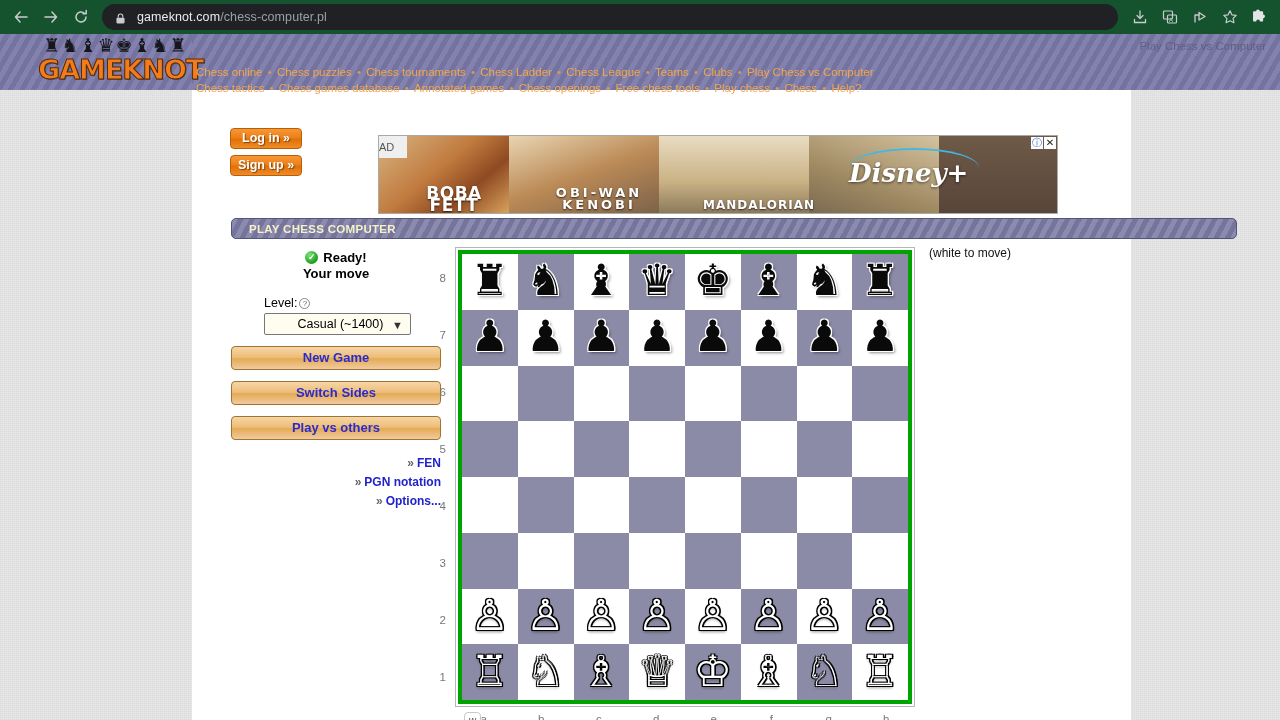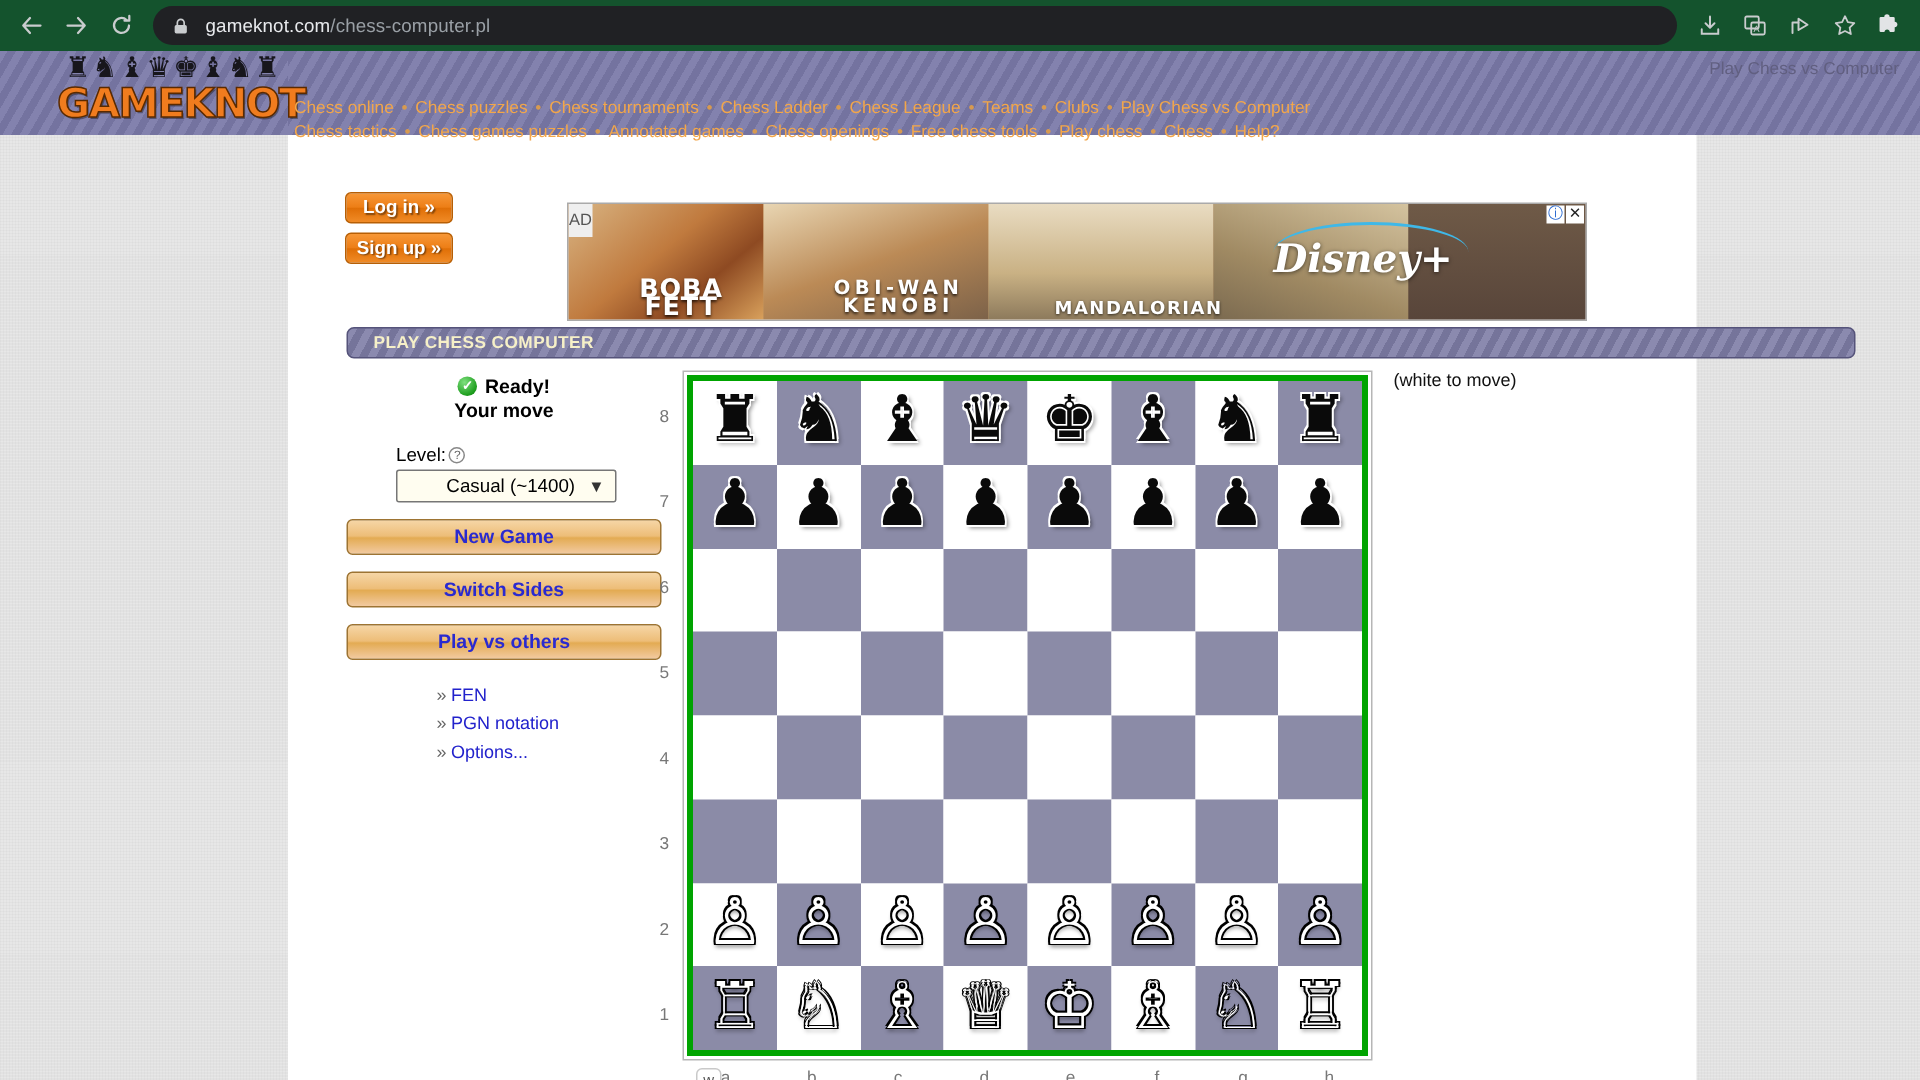--- a/index.html
+++ b/index.html
@@ -94,22 +94,22 @@
     cursor:pointer;
   }
 
   
   .ad-block{
     position:absolute; left:378px; top:101px; width:680px; height:79px;
     border:1px solid #aaa; overflow:hidden;
     background:linear-gradient(90deg,#b98a5e 0%,#c99a5f 22%,#cfa36a 45%,#a07a54 66%,#6b5340 80%,#5b4639 100%);
   }
   .ad-badge{
-    position:absolute; left:0; top:0; width:16px; height:22px;
-    background:#efefef; color:#555; font-size:11px; line-height:22px; text-align:center;
+    position:absolute; left:0; top:0; width:28px; height:22px;
+    background:#efefef; color:#555; font-size:11px; line-height:22px; text-align:left;
     z-index:6;
   }
   .ad-art{position:absolute;inset:0;display:flex;}
   .ad-p1{flex:0 0 130px;background:linear-gradient(140deg,#d8b483,#c07a3e 45%,#8e4a22 70%,#d9a15c);}
   .ad-p2{flex:0 0 150px;background:linear-gradient(160deg,#e8d5b2,#bb8a56 50%,#7c6249);}
   .ad-p3{flex:0 0 150px;background:linear-gradient(180deg,#e9dcc2,#c9b184 60%,#8d7a5c);}
   .ad-p4{flex:0 0 130px;background:linear-gradient(200deg,#d4c39f,#a08a63 60%,#7b6a50);}
   .ad-p5{flex:1 1 auto;background:linear-gradient(180deg,#6f5a47,#58453a);}
   .ad-movie{
     position:absolute; bottom:2px; color:#fff; font-weight:bold;
@@ -183,21 +183,21 @@
   .gbtn{
     display:block; margin:11px auto 0; min-width:92px; height:24px;
     padding:0 12px;
     background:linear-gradient(180deg,#f3cd92 0%,#eab96e 48%,#e0a84f 52%,#efc versus 100%);
     background:linear-gradient(180deg,#f5d3a0 0%,#ecbb74 48%,#e2aa52 52%,#f0c versus);
     background:linear-gradient(180deg,#f6d6a6 0%,#edbd78 47%,#e3ab53 53%,#f2caa0 100%);
     border:1px solid #9d7433; border-radius:4px;
     color:#2a2ad0; font-weight:bold; font-size:13px; line-height:22px;
     text-align:center; cursor:pointer;
   }
-  .links{margin-top:14px; text-align:left; padding-left:60px;}
+  .links{margin-top:14px; text-align:right; padding-left:60px;font-weight:bold;}
   .links div{font-size:12px; line-height:19px; color:#777;}
   .links a{color:#2222cc; text-decoration:none;}
   .links .ar{color:#666; margin-right:3px;}
 
   
   .board-area{position:absolute; left:418px; top:213px;}
   .ranks{position:absolute; left:0; top:3px; width:28px;}
   .ranks div{height:57px; line-height:57px; text-align:right; font-size:11.5px; color:#777;}
   .board-frame{
     position:absolute; left:37px; top:0; width:460px; height:460px;
@@ -306,21 +306,21 @@
   </div>
   <div class="logo-wrap">
     <div class="logo-pieces">♜♞♝♛♚♝♞♜</div>
     <div class="logo-text">GAMEKNOT</div>
   </div>
   <div class="nav-links">
     <div>
       <a>Chess online</a><span class="sep"> • </span><a>Chess puzzles</a><span class="sep"> • </span><a>Chess tournaments</a><span class="sep"> • </span><a>Chess Ladder</a><span class="sep"> • </span><a>Chess League</a><span class="sep"> • </span><a>Teams</a><span class="sep"> • </span><a>Clubs</a><span class="sep"> • </span><a>Play Chess vs Computer</a>
     </div>
     <div>
-      <a>Chess tactics</a><span class="sep"> • </span><a>Chess games puzzles</a><span class="sep"> • </span><a>Annotated games</a><span class="sep"> • </span><a>Chess openings</a><span class="sep"> • </span><a>Free chess tools</a><span class="sep"> • </span><a>Play chess</a><span class="sep"> • </span><a>Chess</a><span class="sep"> • </span><a>Help?</a>
+      <a>Chess tactics</a><span class="sep"> • </span><a>Chess games database</a><span class="sep"> • </span><a>Annotated games</a><span class="sep"> • </span><a>Chess openings</a><span class="sep"> • </span><a>Free chess tools</a><span class="sep"> • </span><a>Play chess</a><span class="sep"> • </span><a>Chess</a><span class="sep"> • </span><a>Help?</a>
     </div>
   </div>
 
   <div class="side-buttons">
     <div class="obtn">Log in »</div>
     <div class="obtn">Sign up »</div>
   </div>
 
   <div class="ad-block">
     <div class="ad-art">

